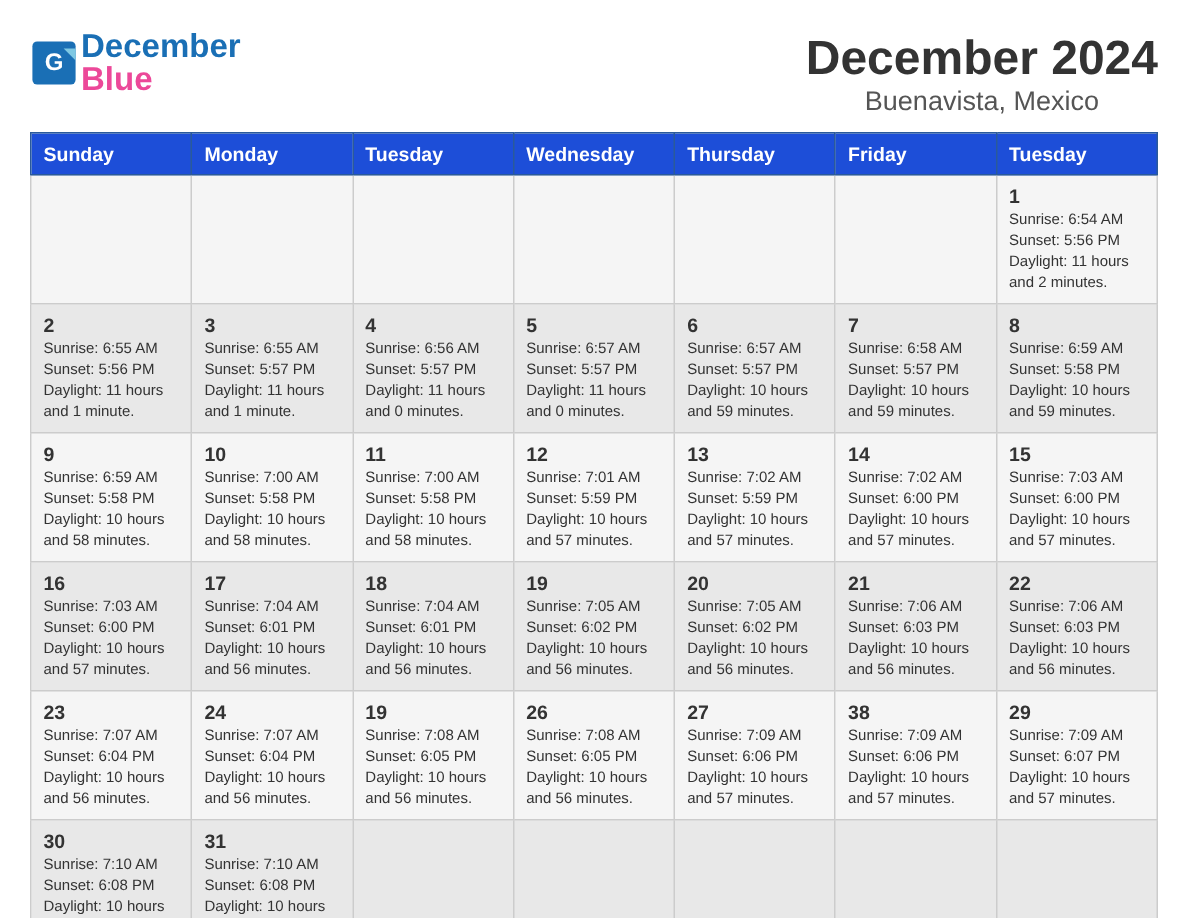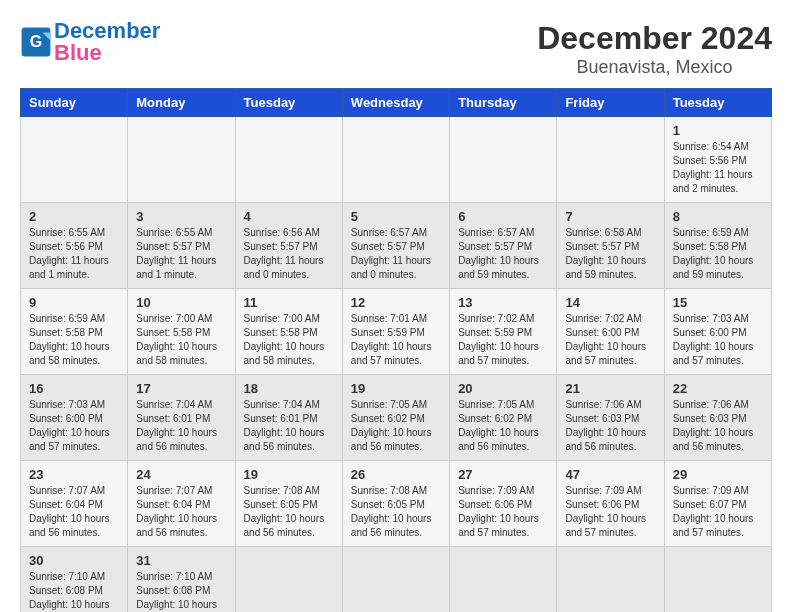--- a/index.html
+++ b/index.html
@@ -245,21 +245,21 @@
         </td>
         <td>
           <span class="day-number">26</span>
           <div class="day-info">Sunrise: 7:08 AM<br>Sunset: 6:05 PM<br>Daylight: 10 hours and 56 minutes.</div>
         </td>
         <td>
           <span class="day-number">27</span>
           <div class="day-info">Sunrise: 7:09 AM<br>Sunset: 6:06 PM<br>Daylight: 10 hours and 57 minutes.</div>
         </td>
         <td>
-          <span class="day-number">47</span>
+          <span class="day-number">38</span>
           <div class="day-info">Sunrise: 7:09 AM<br>Sunset: 6:06 PM<br>Daylight: 10 hours and 57 minutes.</div>
         </td>
         <td>
           <span class="day-number">29</span>
           <div class="day-info">Sunrise: 7:09 AM<br>Sunset: 6:07 PM<br>Daylight: 10 hours and 57 minutes.</div>
         </td>
       </tr>
       <tr>
         <td>
           <span class="day-number">30</span>

